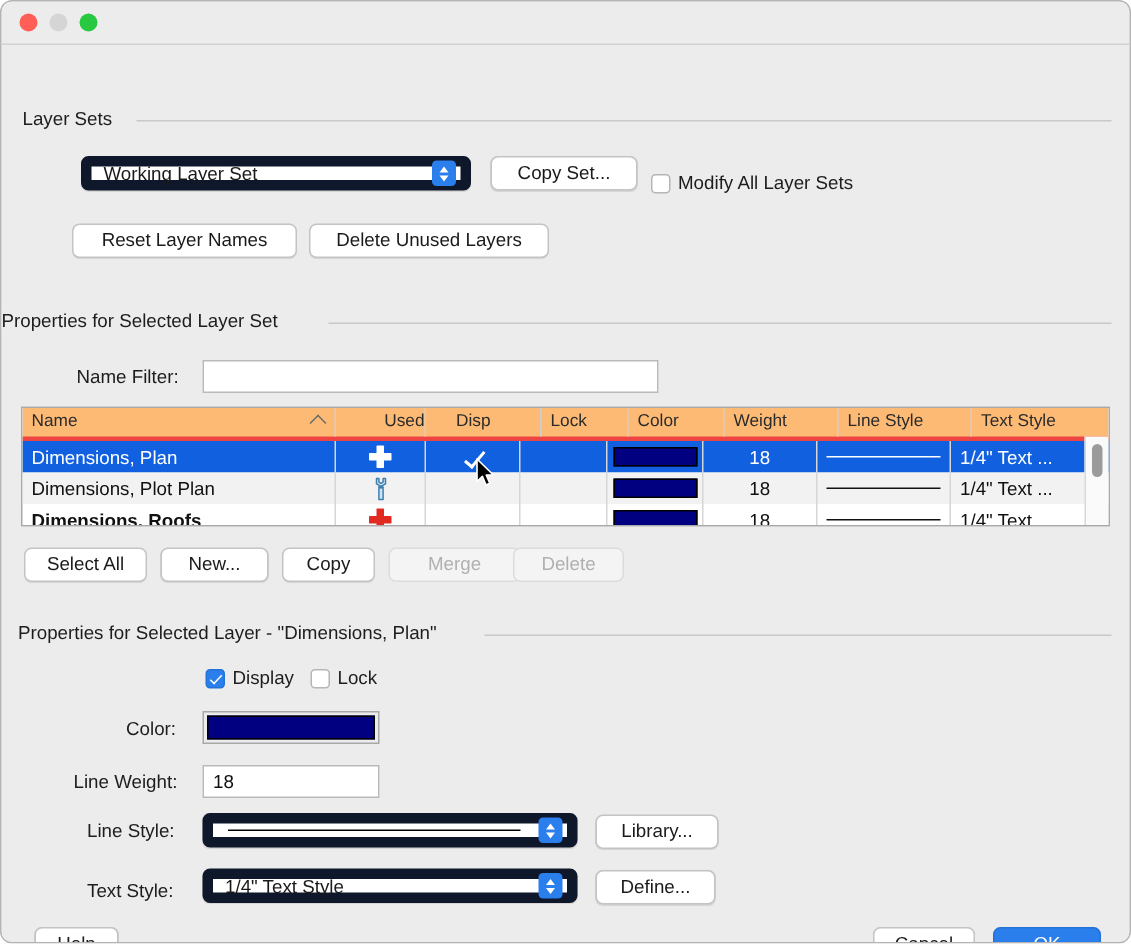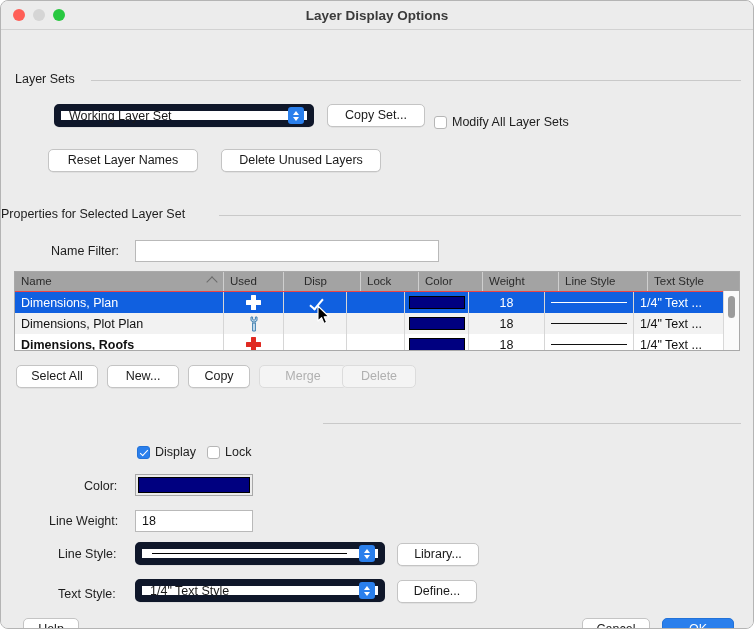--- a/index.html
+++ b/index.html
@@ -157,22 +157,22 @@
   
   .table {
     position: absolute;
     box-sizing: border-box;
     border: 1px solid #a9a9a9;
     background: #fff;
     overflow: hidden;
   }
   .thead {
     display: flex; height: 19px;
-    background: #a3a3a3;
-    border-bottom: 1px solid #ef4444;
+    background: #fdba74;
+    border-bottom: 3px solid #ef4444;
     font-size: 11.5px; color: #2b2b2b;
   }
   .th {
     box-sizing: border-box;
     border-right: 1px solid #cfcfcf;
     padding-left: 6px; line-height: 18px;
     position: relative; overflow: hidden; white-space: nowrap;
   }
   .th .sortcaret {
     position: absolute; right: 7px; top: 6px;
@@ -233,56 +233,55 @@
 <body>
 
 <div class="window">
 
   <div class="titlebar">
     <div class="lights">
       <div class="light close"></div>
       <div class="light min"></div>
       <div class="light zoom"></div>
     </div>
-    <div class="title">Layer Display Options</div>
   </div>
 
   <div class="content">
 
     <div class="group-label" style="left:14px; top:42px;">Layer Sets</div>
     <div class="group-rule" style="left:90px; top:50px; width:650px;"></div>
 
     <div class="popup" style="left:53px; top:74px; width:260px;">
       <div class="pval">Working Layer Set</div>
       <div class="stepper"></div>
     </div>
 
     <button class="btn" style="left:326px; top:74px; width:98px;">Copy Set...</button>
 
     <div class="cbox-wrap" style="left:433px; top:85px;">
       <div class="cbox"></div>
       <span>Modify All Layer Sets</span>
     </div>
 
     <button class="btn" style="left:47px; top:119px; width:150px;">Reset Layer Names</button>
-    <button class="btn" style="left:220px; top:119px; width:160px;">Delete Unused Layers</button>
+    <button class="btn" style="left:205px; top:119px; width:160px;">Delete Unused Layers</button>
 
     <div class="group-label" style="left:0; top:177px;">Properties for Selected Layer Set</div>
     <div class="group-rule" style="left:218px; top:185px; width:522px;"></div>
 
     <div class="lbl" style="left:50px; top:214px;">Name Filter:</div>
     <div class="field" style="left:134px; top:210px; width:304px;" title=""></div>
 
     <div class="table" style="left:13px; top:241px; width:726px; height:80px;">
       <div class="thead">
         <div class="th" style="width:209px;">
           <span>Name</span>
           <span class="sortcaret"></span>
         </div>
-        <div class="th" style="width:60px;">Used</div>
+        <div class="th" style="width:60px;text-align:right;">Used</div>
         <div class="th" style="width:63px;margin-left:14px;">Disp</div>
         <div class="th" style="width:58px;">Lock</div>
         <div class="th" style="width:64px;">Color</div>
         <div class="th" style="width:76px;">Weight</div>
         <div class="th" style="width:89px;">Line Style</div>
         <div class="th" style="width:91px; border-right:none;">Text Style</div>
       </div>
 
       <div class="trow sel">
         <div class="td" style="width:209px;">Dimensions, Plan</div>
@@ -348,20 +347,21 @@
     <svg class="cursor" style="left:316px; top:275px;" viewBox="0 0 13 20">
       <path d="M1,1 L1,16 L4.6,12.6 L7,18.4 L9.6,17.2 L7.2,11.7 L11.8,11.5 Z" fill="#000" stroke="#fff" stroke-width="1.1" stroke-linejoin="round"></path>
     </svg>
 
     <button class="btn" style="left:15px; top:335px; width:82px;">Select All</button>
     <button class="btn" style="left:106px; top:335px; width:72px;">New...</button>
     <button class="btn" style="left:187px; top:335px; width:62px;">Copy</button>
     <button class="btn disabled" style="left:258px; top:335px; width:88px;">Merge</button>
     <button class="btn disabled" style="left:341px; top:335px; width:74px;">Delete</button>
 
+    <div class="group-label" style="left:11px; top:385px;">Properties for Selected Layer - "Dimensions, Plan"</div>
     <div class="group-rule" style="left:322px; top:393px; width:418px;"></div>
 
     <div class="cbox-wrap" style="left:136px; top:415px;">
       <div class="cbox on"></div>
       <span>Display</span>
     </div>
     <div class="cbox-wrap" style="left:206px; top:415px;">
       <div class="cbox"></div>
       <span>Lock</span>
     </div>

